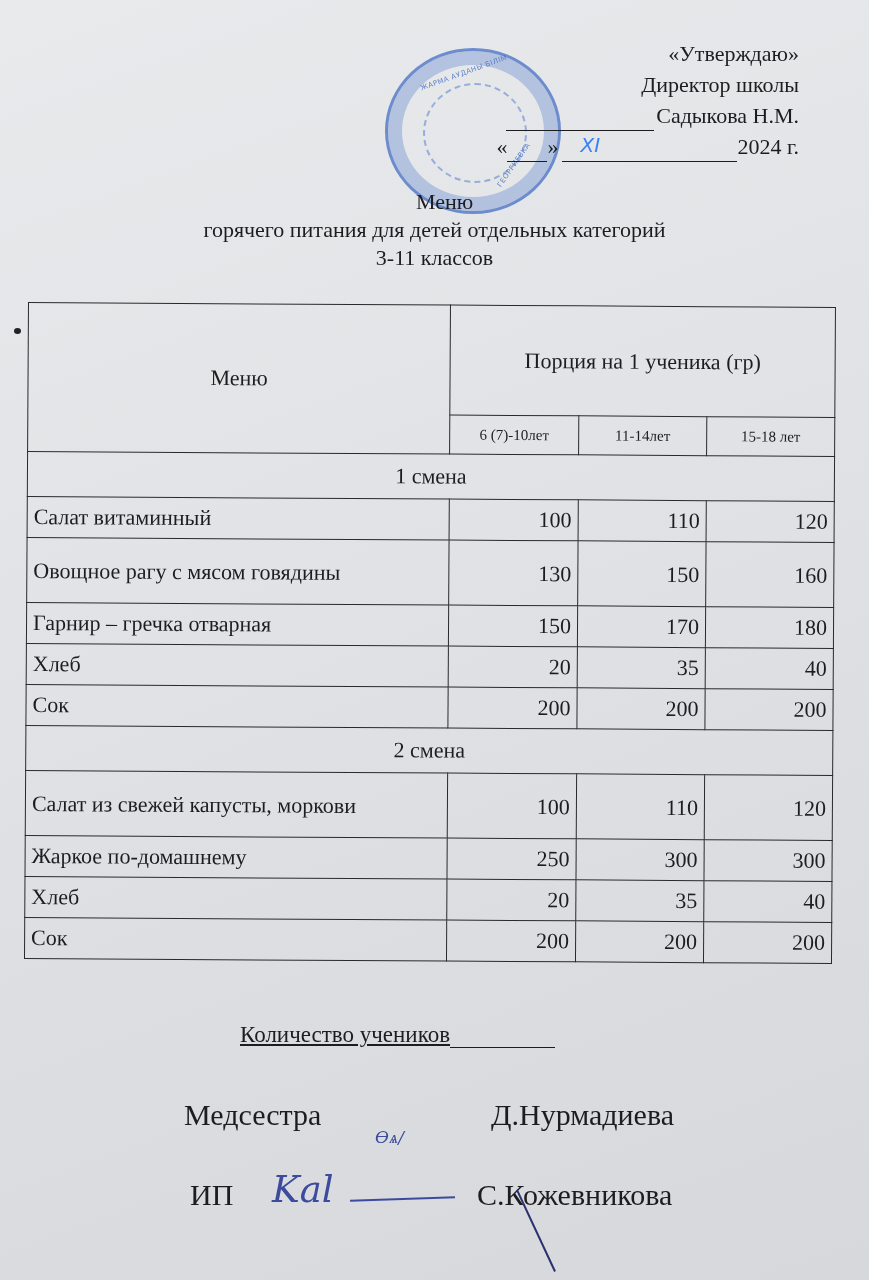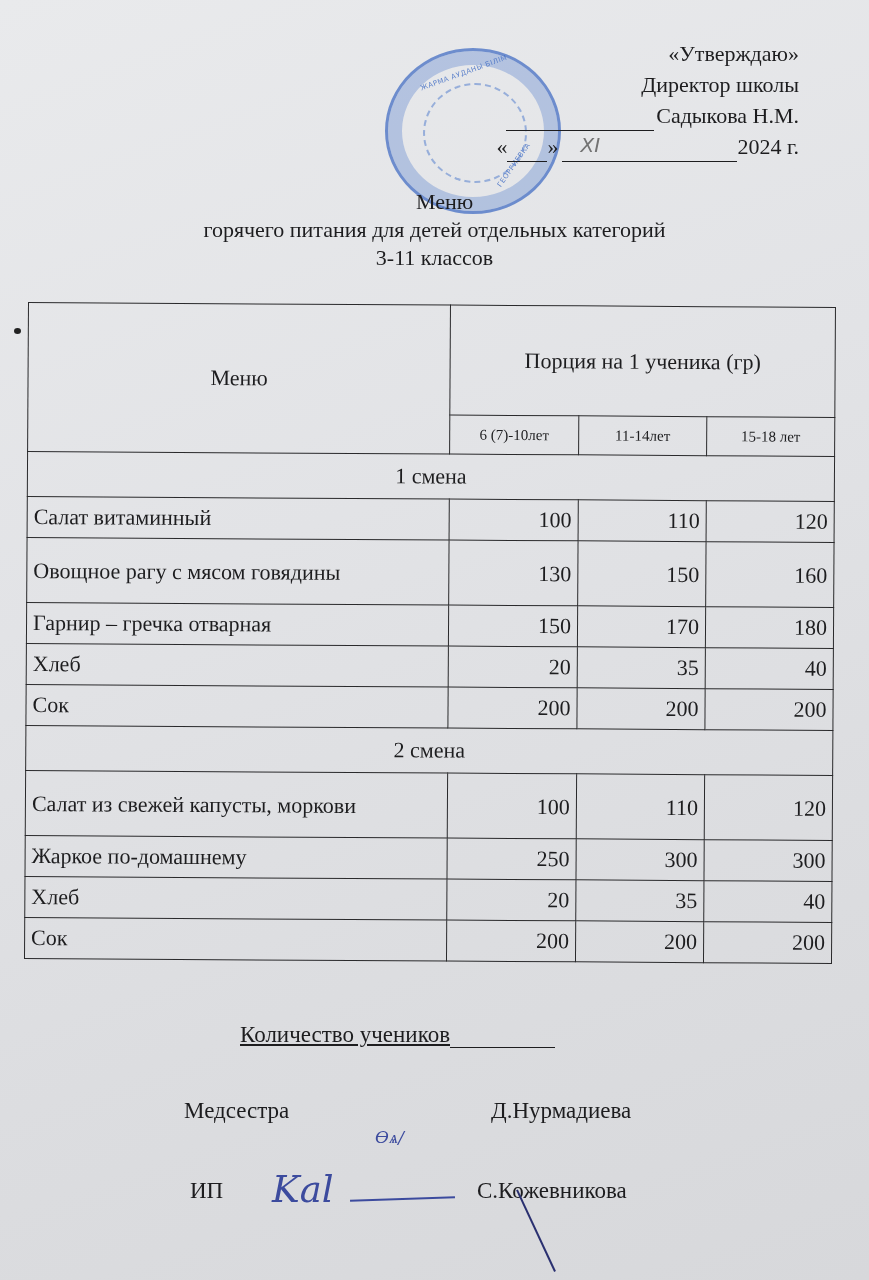--- a/index.html
+++ b/index.html
@@ -34,21 +34,21 @@
     }
     .approve .dateline {
       display: inline-block;
       border-bottom: 1.5px solid #1d1d1f;
       vertical-align: bottom;
     }
     .approve .d1 { width: 40px; }
     .approve .d2 { width: 175px; margin-left: 4px; position: relative; }
     .hand {
       font-family: "DejaVu Sans", sans-serif;
-      color: #737373;
+      color: #3b82f6;
       font-style: italic;
       font-size: 20px;
       position: absolute;
       left: 18px;
       bottom: 0px;
     }
     .stamp {
       position: absolute;
       left: 385px;
       top: 48px;
@@ -120,21 +120,21 @@
       font-size: 23px;
     }
     .count { top: 1022px; left: 240px; text-decoration: underline; }
     .count .blank {
       display: inline-block;
       width: 105px;
       border-bottom: 1.5px solid #1d1d1f;
       height: 22px;
       vertical-align: bottom;
     }
-    .sig-row { position: absolute; font-size: 23px; }
+    .sig-row { position: absolute; font-size: 30px; }
     .nurse-role { left: 184px; top: 1098px; }
     .nurse-name { left: 491px; top: 1098px; }
     .ip-role { left: 190px; top: 1178px; }
     .ip-name { left: 477px; top: 1178px; }
     .sig-scribble {
       position: absolute;
       font-family: "DejaVu Serif", serif;
       font-style: italic;
       color: #3c4b9e;
     }

